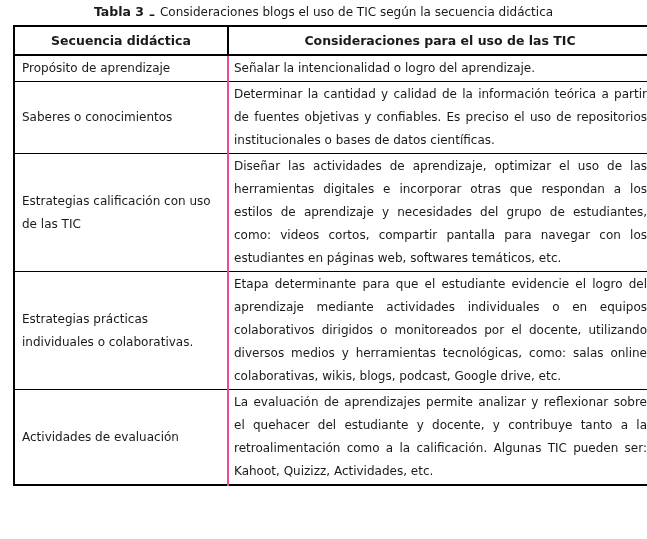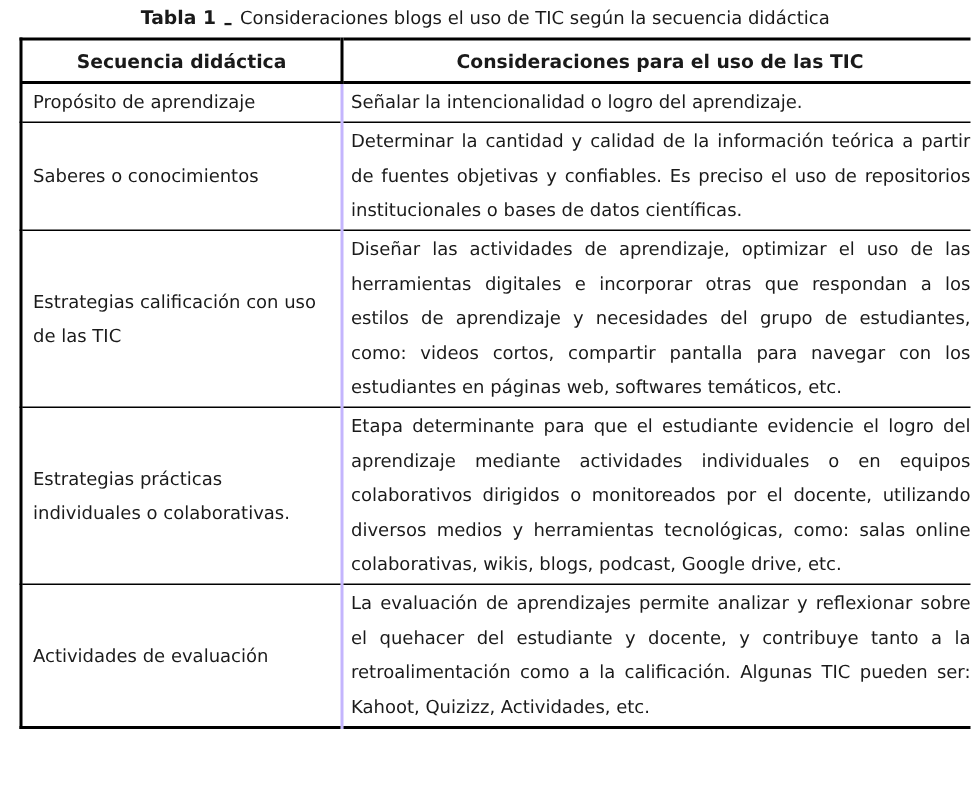--- a/index.html
+++ b/index.html
@@ -51,37 +51,37 @@
     font-size: 12.5px;
     text-align: center;
     height: 25px;
     border-bottom: 2px solid #000000;
     padding: 1px 4px;
   }
   table.tic td.seq {
     text-align: left;
     line-height: 23px;
     padding: 1px 16px 1px 7px;
-    border-right: 2px solid #c4b5fd;
+    border-right: 2px solid #ec4899;
   }
   table.tic th.h-seq {
     border-right: 2px solid #000000;
   }
   table.tic td.cons {
     text-align: justify;
     line-height: 23px;
     padding: 1px 4px 1px 5px;
   }
   table.tic tbody tr.r0 td { height: 22px; }
 </style>
 </head>
 <body>
 
 <div class="caption">
-  <span class="cap-label">Tabla 1</span><span class="cap-sep">–</span><span class="cap-text">Consideraciones blogs el uso de TIC según la secuencia didáctica</span>
+  <span class="cap-label">Tabla 3</span><span class="cap-sep">–</span><span class="cap-text">Consideraciones blogs el uso de TIC según la secuencia didáctica</span>
 </div>
 
 <table class="tic">
   <colgroup>
     <col class="c1">
     <col class="c2">
   </colgroup>
   <thead>
     <tr>
       <th class="h-seq">Secuencia didáctica</th>

